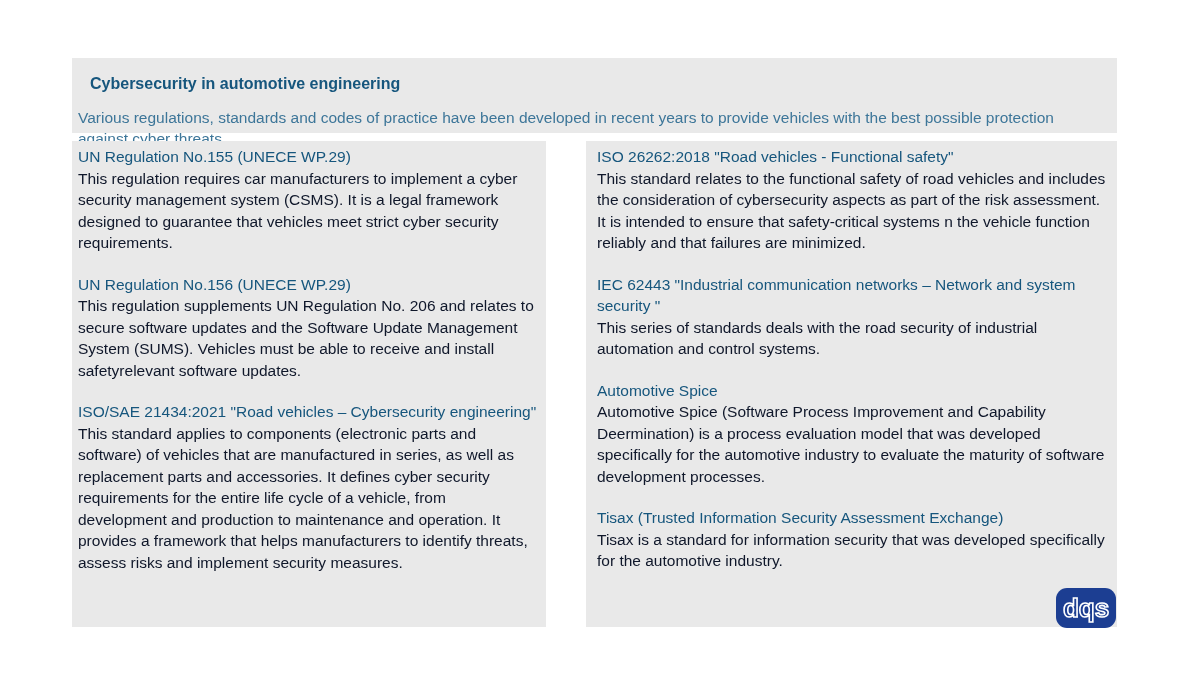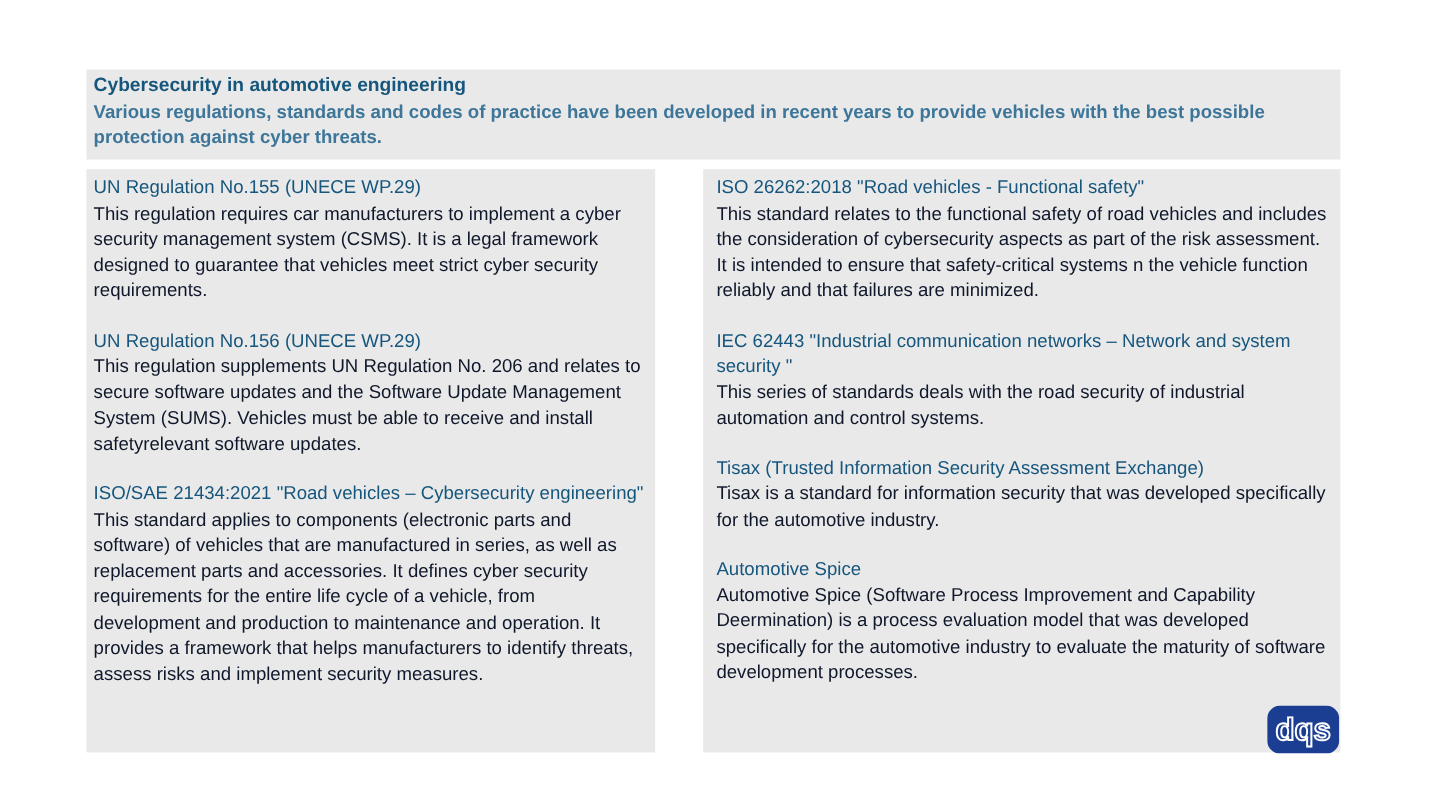--- a/index.html
+++ b/index.html
@@ -35,32 +35,31 @@
     padding: 5px 8px 0 6px;
   }
   .panel-right {
     left: 586px;
     top: 141px;
     width: 531px;
     height: 486px;
     padding: 5px 10px 0 11px;
   }
   .title {
-    margin: 0;
+    margin: 12px;
     font-size: 16px;
     line-height: 21.5px;
     font-weight: bold;
     color: #16567d;
   }
   .intro {
     margin: 0;
     font-size: 15.5px;
     line-height: 21.5px;
     color: #3d7699;
-    font-weight: bold;
   }
   section { margin: 0 0 20px 0; }
   .sec-heading {
     margin: 0;
     font-size: 15.5px;
     line-height: 21.5px;
     font-weight: normal;
     color: #16567d;
   }
   .sec-body {
@@ -105,26 +104,26 @@
   <div class="panel panel-right">
     <section>
       <h3 class="sec-heading">ISO 26262:2018 "Road vehicles - Functional safety"</h3>
       <p class="sec-body">This standard relates to the functional safety of road vehicles and includes the consideration of cybersecurity aspects as part of the risk assessment. It is intended to ensure that safety-critical systems n the vehicle function reliably and that failures are minimized.</p>
     </section>
     <section>
       <h3 class="sec-heading">IEC 62443 "Industrial communication networks – Network and system security "</h3>
       <p class="sec-body">This series of standards deals with the road security of industrial automation and control systems.</p>
     </section>
     <section>
+      <h3 class="sec-heading">Automotive Spice</h3>
+      <p class="sec-body">Automotive Spice (Software Process Improvement and Capability Deermination) is a process evaluation model that was developed specifically for the automotive industry to evaluate the maturity of software development processes.</p>
+    </section>
+    <section>
       <h3 class="sec-heading">Tisax (Trusted Information Security Assessment Exchange)</h3>
       <p class="sec-body">Tisax is a standard for information security that was developed specifically for the automotive industry.</p>
-    </section>
-    <section>
-      <h3 class="sec-heading">Automotive Spice</h3>
-      <p class="sec-body">Automotive Spice (Software Process Improvement and Capability Deermination) is a process evaluation model that was developed specifically for the automotive industry to evaluate the maturity of software development processes.</p>
     </section>
   </div>
 
   <div class="logo">
     <svg width="60" height="40" viewBox="0 0 60 40">
       <rect x="0" y="0" width="60" height="40" rx="11" ry="11" fill="#1c3e92"></rect>
       <text x="30" y="29" text-anchor="middle" font-family="Liberation Sans, DejaVu Sans, sans-serif" font-size="26" font-weight="bold" fill="none" stroke="#ffffff" stroke-width="1.6">dqs</text>
     </svg>
   </div>
 

